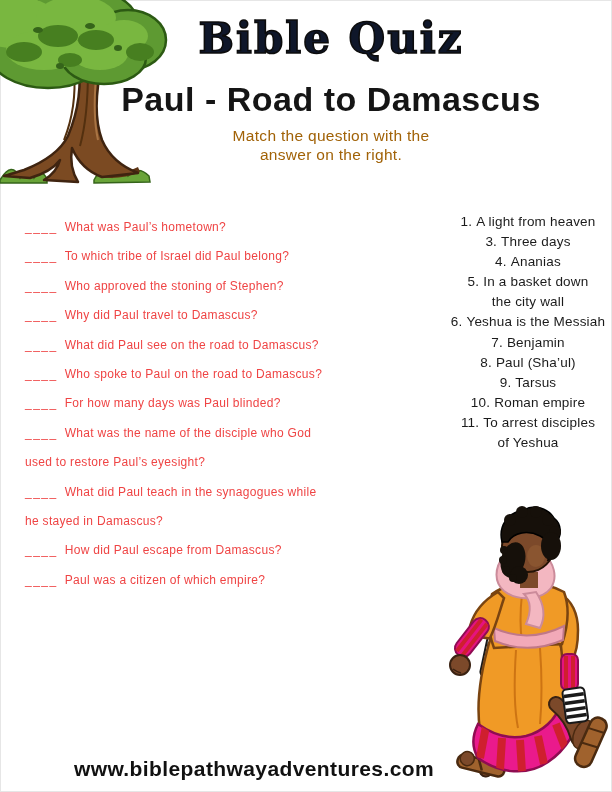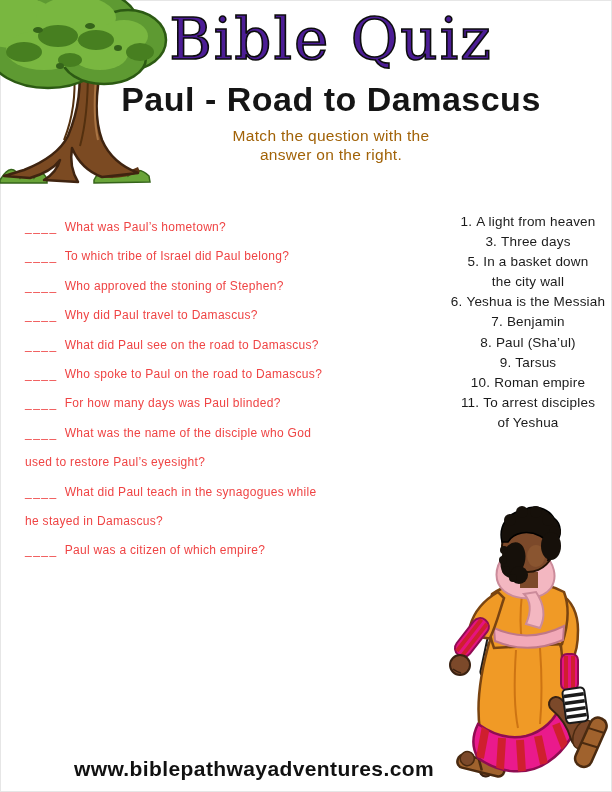--- a/index.html
+++ b/index.html
@@ -4,22 +4,22 @@
 <style>
   html,body { margin:0; padding:0; background:#fff; }
   .page {
     position:relative; width:612px; height:792px; background:#ffffff;
     font-family:"Liberation Sans", sans-serif; color:#1b1b1b; overflow:hidden;
     box-shadow: inset 0 0 0 1px #e6e6e6;
   }
   
   .header { position:absolute; left:55px; top:6px; width:552px; text-align:center; z-index:2; }
   .title {
-    font-family:"DejaVu Serif", serif; font-weight:normal; font-size:58px;
-    line-height:66px; letter-spacing:2px; color:#4c1d95;
+    font-family:"DejaVu Serif", serif; font-weight:bold; font-size:42px;
+    line-height:66px; letter-spacing:2px; color:#0f172a;
     -webkit-text-stroke:1.6px #0c0c0c;
   }
   .subtitle {
     margin-top:8px; font-size:34px; font-weight:bold; letter-spacing:0.5px;
     line-height:38px; color:#151515;
   }
   .instructions {
     margin-top:8px; font-size:15.5px; line-height:19px; color:#a16207;
     white-space:pre-line; letter-spacing:0.3px;
   }
@@ -104,26 +104,28 @@
     <p><span class="blank">____</span><span>To which tribe of Israel did Paul belong?</span></p>
     <p><span class="blank">____</span><span>Who approved the stoning of Stephen?</span></p>
     <p><span class="blank">____</span><span>Why did Paul travel to Damascus?</span></p>
     <p><span class="blank">____</span><span>What did Paul see on the road to Damascus?</span></p>
     <p><span class="blank">____</span><span>Who spoke to Paul on the road to Damascus?</span></p>
     <p><span class="blank">____</span><span>For how many days was Paul blinded?</span></p>
     <p><span class="blank">____</span><span>What was the name of the disciple who God
 used to restore Paul’s eyesight?</span></p>
     <p><span class="blank">____</span><span>What did Paul teach in the synagogues while
 he stayed in Damascus?</span></p>
+    <p><span class="blank">____</span><span>How did Paul escape from Damascus?</span></p>
     <p><span class="blank">____</span><span>Paul was a citizen of which empire?</span></p>
   </div>
 
   <div class="answers">
     <p><span class="num">1.</span><span>A light from heaven</span></p>
     <p><span class="num">3.</span><span>Three days</span></p>
+    <p><span class="num">4.</span><span>Ananias</span></p>
     <p><span class="num">5.</span><span>In a basket down
 the city wall</span></p>
     <p><span class="num">6.</span><span>Yeshua is the Messiah</span></p>
     <p><span class="num">7.</span><span>Benjamin</span></p>
     <p><span class="num">8.</span><span>Paul (Sha’ul)</span></p>
     <p><span class="num">9.</span><span>Tarsus</span></p>
     <p><span class="num">10.</span><span>Roman empire</span></p>
     <p><span class="num">11.</span><span>To arrest disciples
 of Yeshua</span></p>
   </div>

